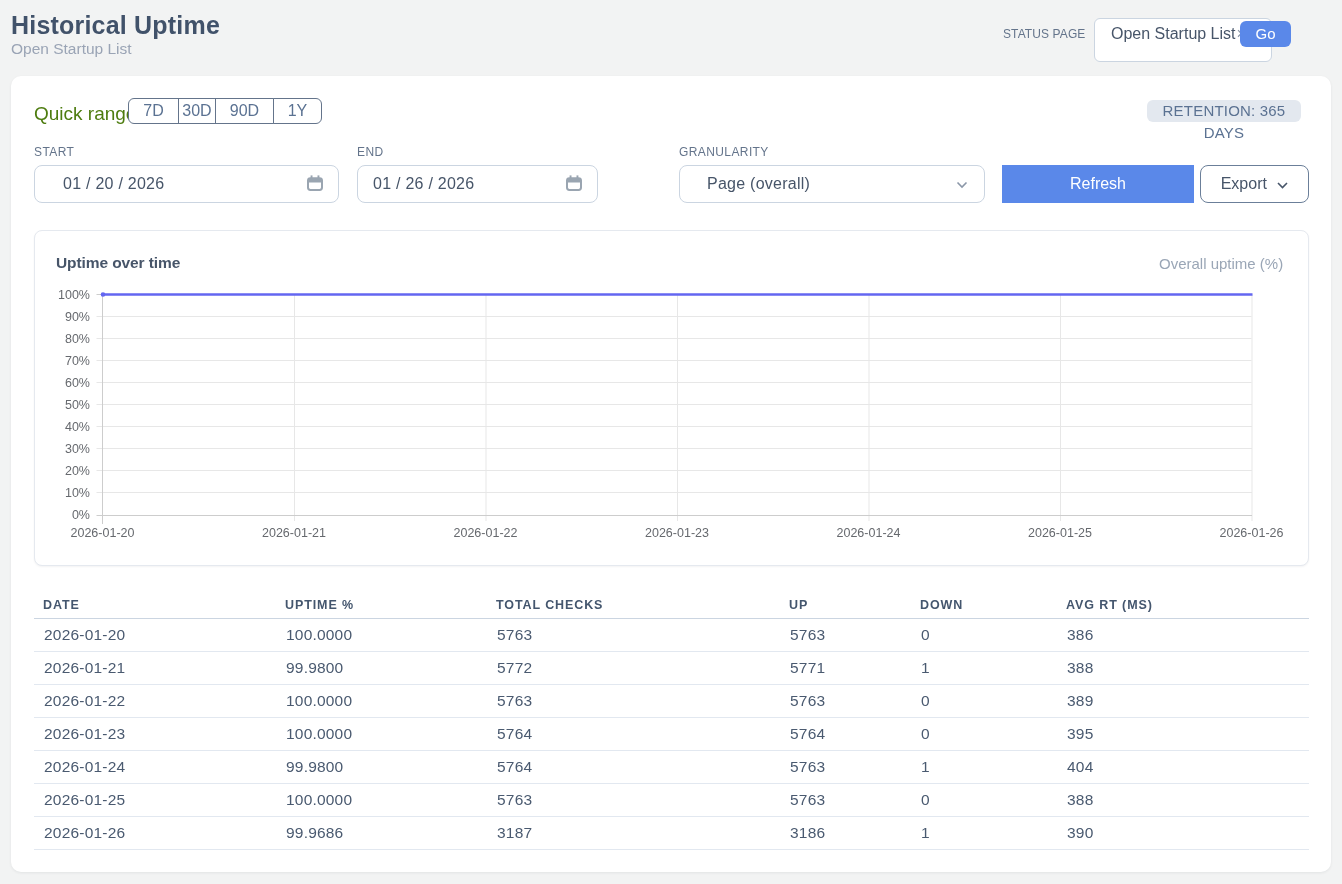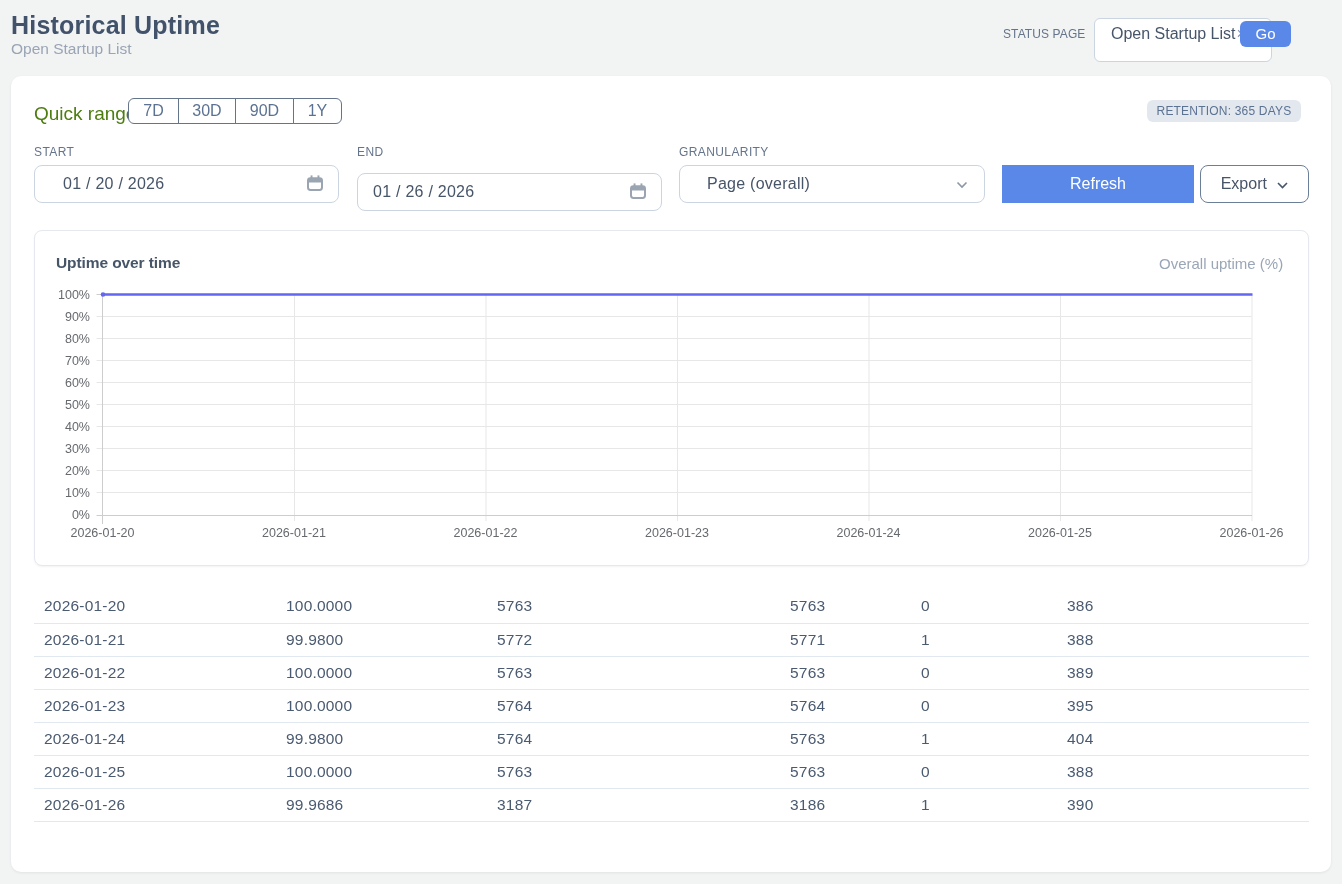--- a/index.html
+++ b/index.html
@@ -12,21 +12,21 @@
   .sp-select .x { color:#8b97a8; margin-left:1px; }
   .go { left:1240px; top:21px; width:51px; height:26px; background:#5a88e9; border-radius:6px; color:#fff; font-size:15px; text-align:center; line-height:26px; }
 
   .card { left:11px; top:76px; width:1320px; height:796px; background:#fff; border-radius:10px; box-shadow:0 1px 3px rgba(15,23,42,.07); }
 
   .qr-label { left:34px; top:103px; font-size:19px; color:#4d7c0f; }
   .qr-group { left:128px; top:98px; height:26px; display:flex; }
   .qr-btn { border:1px solid #64748b; background:#fff; color:#5b7292; font-size:16px; line-height:24px; text-align:center; margin-left:-1px; }
   .qr-btn:first-child { border-radius:6px 0 0 6px; margin-left:0; }
   .qr-btn:last-child { border-radius:0 6px 6px 0; }
-  .badge { left:1147px; top:100px; width:154px; height:22px; background:#e3e8ef; border-radius:6px; color:#5b7292; font-size:12px; letter-spacing:0.2px; text-align:center; line-height:22px; }
+  .badge { left:1147px; top:100px; width:154px; height:22px; background:#e3e8ef; border-radius:6px; color:#5b7292; font-size:15px; letter-spacing:0.2px; text-align:center; line-height:22px; }
 
   .flabel { font-size:12px; color:#64748b; letter-spacing:0.4px; top:145px; }
   .input { top:165px; height:38px; background:#fff; border:1px solid #cbd5e1; border-radius:8px; font-size:16px; color:#475569; line-height:35px; padding-left:15px; letter-spacing:0.25px; }
   .refresh { left:1002px; top:165px; width:192px; height:38px; background:#5a88e9; border-radius:0; color:#fff; font-size:16px; text-align:center; line-height:38px; }
   .export { left:1200px; top:165px; width:109px; height:38px; background:#fff; border:1px solid #6b7f99; border-radius:8px; color:#475569; font-size:16px; text-align:center; line-height:35px; }
 
   .chart-card { left:34px; top:230px; width:1275px; height:336px; background:#fff; border:1px solid #e5e9ef; border-radius:8px; box-shadow:0 1px 2px rgba(15,23,42,.05); }
   .chart-title { left:56px; top:254px; font-size:15.5px; font-weight:700; color:#475569; letter-spacing:-0.1px; }
   .chart-right { top:255px; right:58px; font-size:15px; color:#9aa6b6; }
 
@@ -44,39 +44,39 @@
       <path d="M1.5 1.5 L6 6 L10.5 1.5" fill="none" stroke="#8b97a8" stroke-width="1.6"></path>
     </svg>
   </div>
   <div class="abs go">Go</div>
 
   <div class="abs card"></div>
 
   <div class="abs qr-label">Quick range:</div>
   <div class="abs qr-group">
     <div class="qr-btn" style="width:51px">7D</div>
-    <div class="qr-btn" style="width:58px">30D</div>
+    <div class="qr-btn" style="width:38px">30D</div>
     <div class="qr-btn" style="width:59px">90D</div>
     <div class="qr-btn" style="width:49px">1Y</div>
   </div>
   <div class="abs badge">RETENTION: 365 DAYS</div>
 
   <div class="abs flabel" style="left:34px">START</div>
   <div class="abs flabel" style="left:357px">END</div>
   <div class="abs flabel" style="left:679px">GRANULARITY</div>
 
   <div class="abs input" style="left:34px;width:305px;padding-left:28px;">01 / 20 / 2026
     <svg class="abs" style="right:15px;top:9px" width="16" height="16" viewBox="0 0 16 16">
       <rect x="1" y="3.2" width="14" height="11.8" rx="2.4" fill="none" stroke="#9aa5b1" stroke-width="2"></rect>
       <path d="M1 5.6 a2.4 2.4 0 0 1 2.4-2.4 h9.2 a2.4 2.4 0 0 1 2.4 2.4 v2 H1 Z" fill="#9aa5b1"></path>
       <rect x="3.6" y="0.4" width="1.9" height="4" fill="#9aa5b1"></rect>
       <rect x="10.5" y="0.4" width="1.9" height="4" fill="#9aa5b1"></rect>
     </svg>
   </div>
-  <div class="abs input" style="left:357px;width:305px;margin-top:8px;">01 / 26 / 2026
+  <div class="abs input" style="left:357px;width:241px;">01 / 26 / 2026
     <svg class="abs" style="right:15px;top:9px" width="16" height="16" viewBox="0 0 16 16">
       <rect x="1" y="3.2" width="14" height="11.8" rx="2.4" fill="none" stroke="#9aa5b1" stroke-width="2"></rect>
       <path d="M1 5.6 a2.4 2.4 0 0 1 2.4-2.4 h9.2 a2.4 2.4 0 0 1 2.4 2.4 v2 H1 Z" fill="#9aa5b1"></path>
       <rect x="3.6" y="0.4" width="1.9" height="4" fill="#9aa5b1"></rect>
       <rect x="10.5" y="0.4" width="1.9" height="4" fill="#9aa5b1"></rect>
     </svg>
   </div>
   <div class="abs input" style="left:679px;width:306px;padding-left:27px">Page (overall)
     <svg class="abs" style="right:16px;top:15px" width="12" height="8" viewBox="0 0 12 8">
       <path d="M1.5 1.5 L6 6 L10.5 1.5" fill="none" stroke="#8b97a8" stroke-width="1.6"></path>
@@ -150,20 +150,28 @@
   <table class="data">
     <colgroup>
       <col style="width:242px">
       <col style="width:211px">
       <col style="width:293px">
       <col style="width:131px">
       <col style="width:146px">
       <col>
     </colgroup>
     <tbody>
+      <tr>
+        <th>DATE</th>
+        <th>UPTIME %</th>
+        <th>TOTAL CHECKS</th>
+        <th>UP</th>
+        <th>DOWN</th>
+        <th>AVG RT (MS)</th>
+      </tr>
     <tr>
         <td>2026-01-20</td>
         <td>100.0000</td>
         <td>5763</td>
         <td>5763</td>
         <td>0</td>
         <td>386</td>
       </tr>
     <tr>
         <td>2026-01-21</td>

